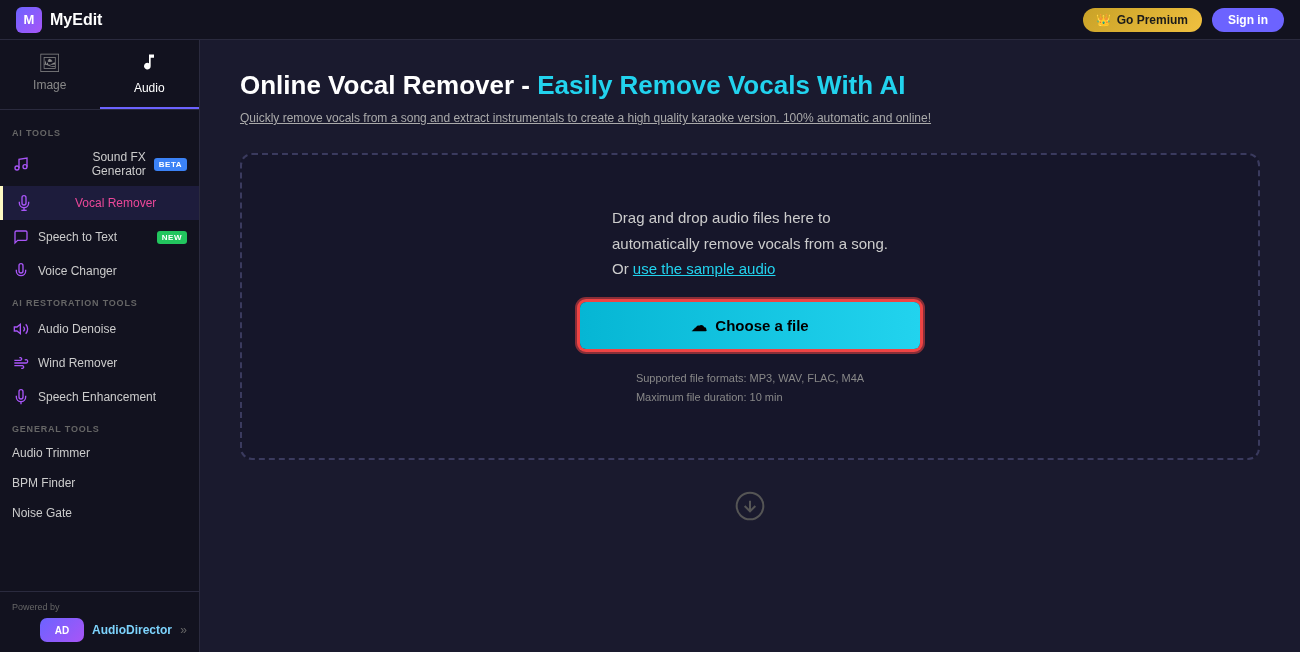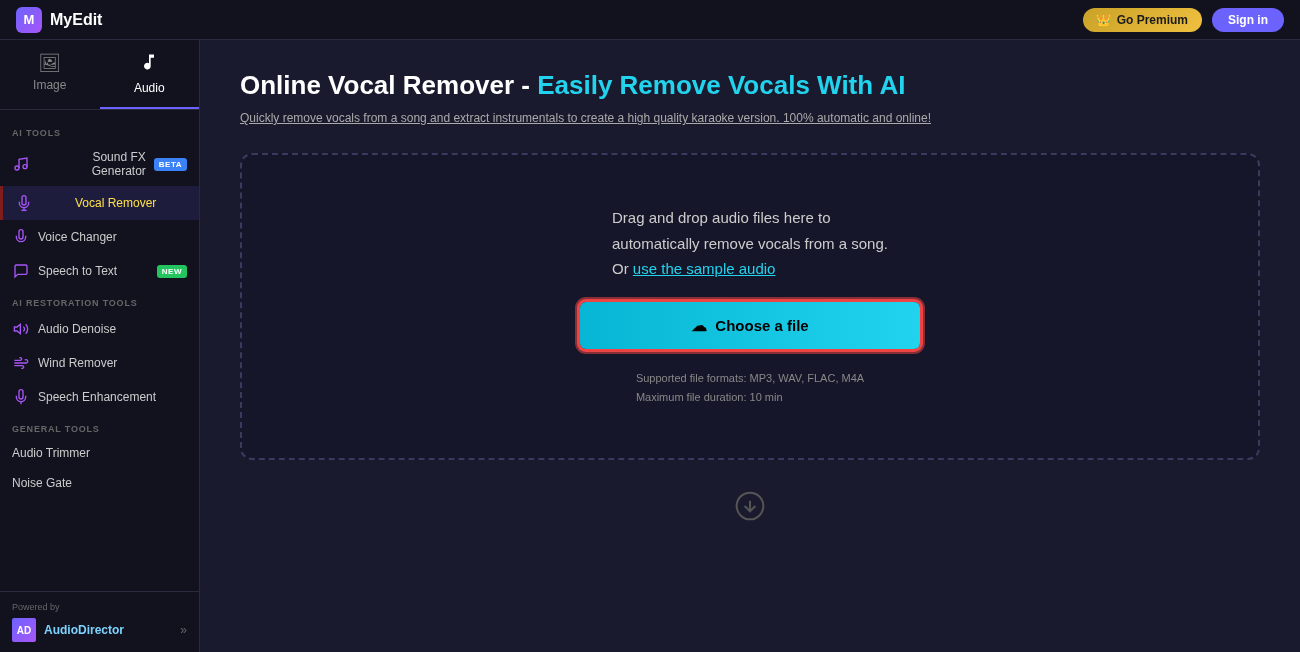--- a/index.html
+++ b/index.html
@@ -138,22 +138,22 @@
       padding: 8px 12px;
       cursor: pointer;
       font-size: 12px;
       color: #ccc;
       border-radius: 0;
       position: relative;
       text-align: right;
     }
     .nav-item.active {
       background: #6c63ff22;
-      border-left: 3px solid #7f1d1d;
-      color: #fde047;
+      border-left: 3px solid #fef9c3;
+      color: #ec4899;
       gap: 42px;
     }
     .nav-item .nav-icon {
       width: 18px;
       height: 18px;
       display: flex;
       align-items: center;
       justify-content: center;
       flex-shrink: 0;
     }
@@ -178,29 +178,30 @@
       font-size: 9px;
       color: #666;
       margin-bottom: 6px;
     }
     .audiodirector-row {
       display: flex;
       align-items: center;
       gap: 8px;
     }
     .ad-logo {
-      width: 24px;
+      width: 44px;
       height: 24px;
       background: linear-gradient(135deg, #6c63ff, #a855f7);
-      border-radius: 2px;
+      border-radius: 7px;
       display: flex;
       align-items: center;
       justify-content: center;
       font-size: 10px;
       font-weight: bold;
+      margin-left: 28px;
     }
     .ad-text {
       font-size: 12px;
       font-weight: 600;
       color: #7dd3fc;
       flex: 1;
     }
     .ad-chevron { color: #666; font-size: 12px; }
 
     
@@ -343,35 +344,35 @@
               <line x1="12" y1="19" x2="12" y2="23"></line>
               <line x1="8" y1="23" x2="16" y2="23"></line>
             </svg>
         </div>
         <span>Vocal Remover</span>
       </div>
 
       <div class="nav-item">
         <div class="nav-icon">
           <svg viewBox="0 0 24 24" fill="none" stroke="#a855f7" stroke-width="2">
+              <path d="M21 15a2 2 0 0 1-2 2H7l-4 4V5a2 2 0 0 1 2-2h14a2 2 0 0 1 2 2z"></path>
+            </svg>
+        </div>
+        <span>Speech to Text</span>
+        <span class="badge badge-new">NEW</span>
+      </div>
+
+      <div class="nav-item">
+        <div class="nav-icon">
+          <svg viewBox="0 0 24 24" fill="none" stroke="#a855f7" stroke-width="2">
               <path d="M12 1a3 3 0 0 0-3 3v8a3 3 0 0 0 6 0V4a3 3 0 0 0-3-3z"></path>
               <path d="M19 10v2a7 7 0 0 1-14 0v-2"></path>
             </svg>
         </div>
         <span>Voice Changer</span>
-      </div>
-
-      <div class="nav-item">
-        <div class="nav-icon">
-          <svg viewBox="0 0 24 24" fill="none" stroke="#a855f7" stroke-width="2">
-              <path d="M21 15a2 2 0 0 1-2 2H7l-4 4V5a2 2 0 0 1 2-2h14a2 2 0 0 1 2 2z"></path>
-            </svg>
-        </div>
-        <span>Speech to Text</span>
-        <span class="badge badge-new">NEW</span>
       </div>
 
       <div class="section-label">AI RESTORATION TOOLS</div>
 
       <div class="nav-item">
         <div class="nav-icon">
           <svg viewBox="0 0 24 24" fill="none" stroke="#a855f7" stroke-width="2">
               <polygon points="11 5 6 9 2 9 2 15 6 15 11 19 11 5"></polygon>
               <path d="M19.07 4.93a10 10 0 0 1 0 14.14"></path>
               <path d="M15.54 8.46a5 5 0 0 1 0 7.07"></path>
@@ -397,20 +398,23 @@
               <line x1="12" y1="19" x2="12" y2="23"></line>
             </svg>
         </div>
         <span>Speech Enhancement</span>
       </div>
 
       <div class="section-label">GENERAL TOOLS</div>
 
       <div class="nav-item">
         <span>Audio Trimmer</span>
+      </div>
+      <div class="nav-item">
+        <span>BPM Finder</span>
       </div>
       <div class="nav-item">
         <span>Noise Gate</span>
       </div>
     </div>
 
     <div class="sidebar-footer">
       <div class="powered-by">Powered by</div>
       <div class="audiodirector-row">
         <div class="ad-logo">AD</div>

